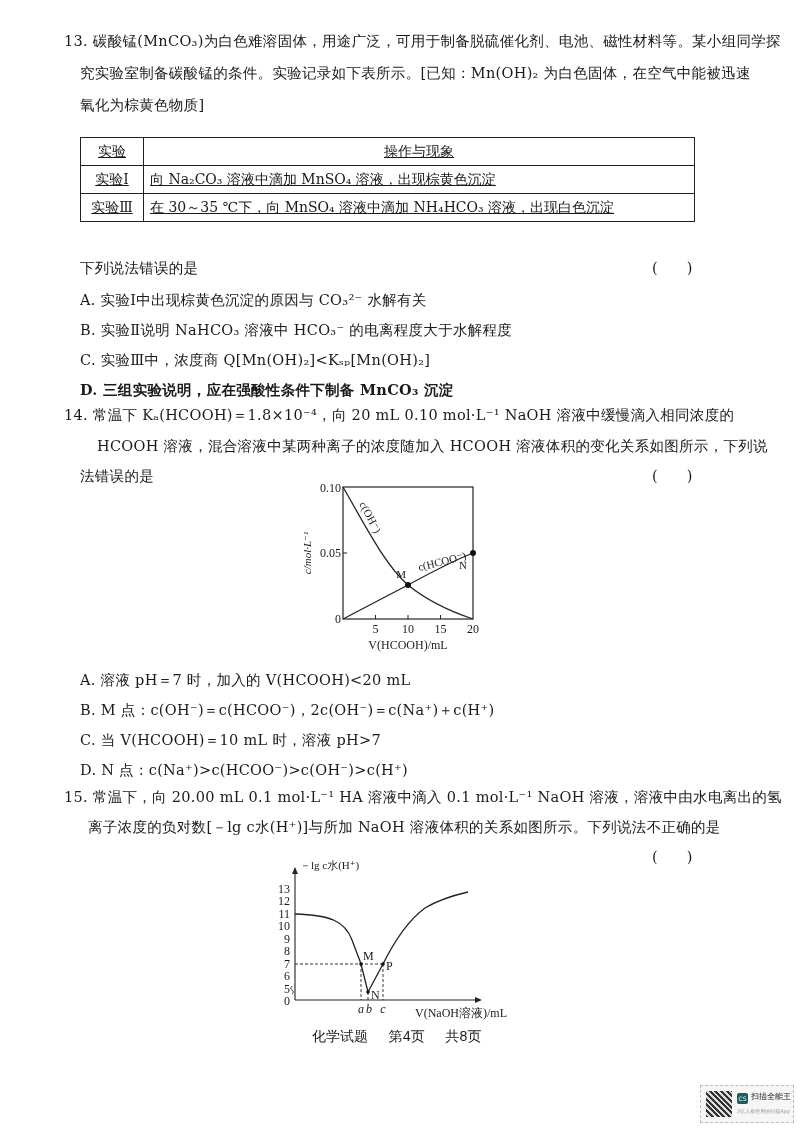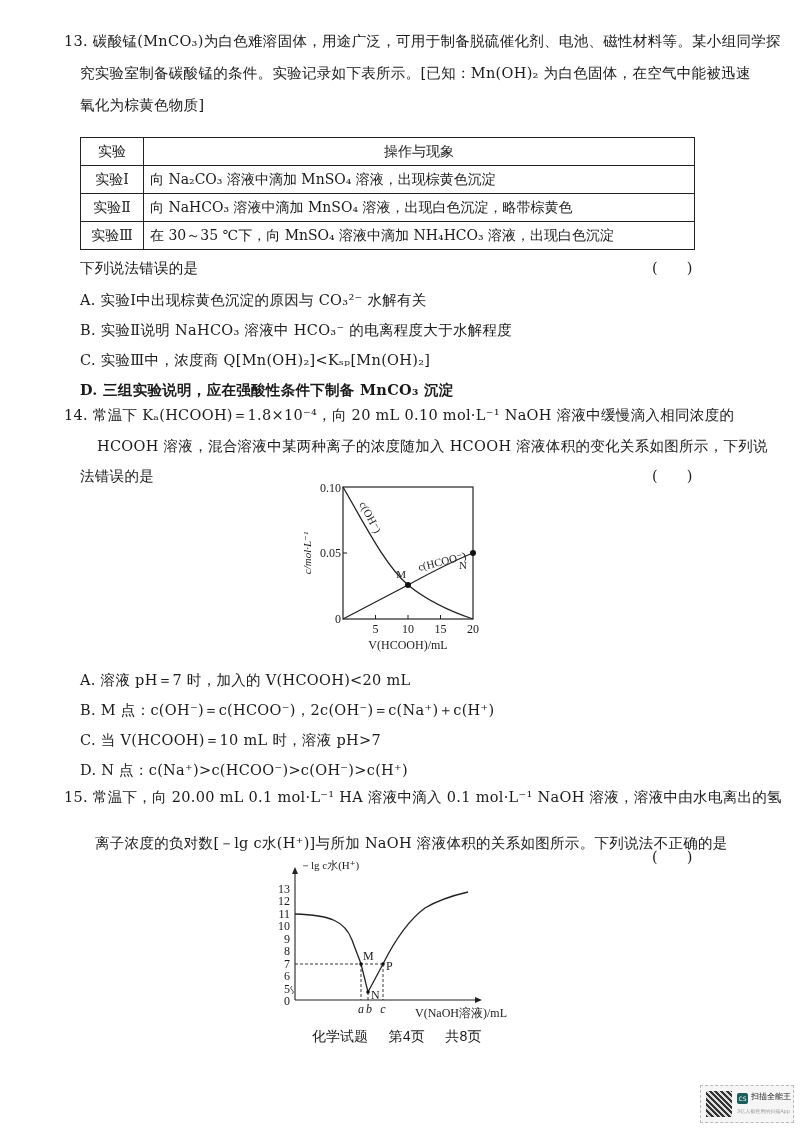--- a/index.html
+++ b/index.html
@@ -3,21 +3,21 @@
 <meta charset="utf-8">
 <style>
   html, body { margin:0; padding:0; }
   body {
     width:800px; height:1132px; background:#ffffff; position:relative; overflow:hidden;
     font-family:"DejaVu Serif","Liberation Serif",serif; color:#1a1a1a;
   }
   .line { position:absolute; font-size:14.5px; line-height:20px; white-space:nowrap; letter-spacing:0.3px; }
   .paren { position:absolute; font-size:14.5px; line-height:20px; }
   table.exp { position:absolute; left:80px; top:137px; width:615px; border-collapse:collapse; font-size:14px; }
-  table.exp td { border:1px solid #222; height:27px; padding:0 6px; white-space:nowrap; }
+  table.exp td { border:1px solid #222; height:27px; padding:0 6px; white-space:nowrap;text-decoration:underline; }
   table.exp td.c1 { width:50px; text-align:center; }
   table.exp tr.hdr td.c2 { text-align:center; }
   .chart { position:absolute; }
   .chart text { font-family:"Liberation Serif","DejaVu Serif",serif; fill:#1a1a1a; }
   .footer { position:absolute; left:312px; top:1028px; font-size:14px; font-family:Liberation Mono, monospace; word-spacing:12px; }
   .badge { position:absolute; left:700px; top:1085px; width:92px; height:36px; border:1px dashed #bbb; background:#f6f6f6; }
   .qr { position:absolute; left:5px; top:5px; width:26px; height:26px;
         background:repeating-linear-gradient(45deg,#333 0 2px,#ddd 2px 4px); }
   .cs { position:absolute; left:36px; top:7px; width:11px; height:11px; background:#1c5e5e; border-radius:2px; color:#fff; font-size:6px; text-align:center; line-height:11px; font-family:"DejaVu Sans",sans-serif; }
   .badge-title { position:absolute; left:50px; top:5px; font-size:8px; font-family:Liberation Serif, serif; color:#222; }
@@ -32,24 +32,20 @@
 
 <table class="exp">
   <tbody>
       <tr class="hdr">
     <td class="c1">实验</td>
     <td class="c2">操作与现象</td>
   </tr>
   <tr>
     <td class="c1">实验Ⅰ</td>
     <td>向 Na₂CO₃ 溶液中滴加 MnSO₄ 溶液，出现棕黄色沉淀</td>
-  </tr>
-  <tr>
-    <td class="c1">实验Ⅱ</td>
-    <td>向 NaHCO₃ 溶液中滴加 MnSO₄ 溶液，出现白色沉淀，略带棕黄色</td>
   </tr>
   <tr>
     <td class="c1">实验Ⅲ</td>
     <td>在 30～35 ℃下，向 MnSO₄ 溶液中滴加 NH₄HCO₃ 溶液，出现白色沉淀</td>
   </tr>
 </tbody>
   </table>
 
 <div class="line" style="left:80px;top:258px;">下列说法错误的是</div>
 <div class="paren" style="left:652px;top:258px;">(　　)</div>
@@ -87,21 +83,21 @@
   <text x="111" y="103" font-size="11" text-anchor="end">M</text>
   <text x="172" y="94" font-size="11" text-anchor="end">N</text>
 </svg>
 
 <div class="line" style="left:80px;top:670px;">A. 溶液 pH＝7 时，加入的 V(HCOOH)&lt;20 mL</div>
 <div class="line" style="left:80px;top:700px;">B. M 点：c(OH⁻)＝c(HCOO⁻)，2c(OH⁻)＝c(Na⁺)＋c(H⁺)</div>
 <div class="line" style="left:80px;top:730px;">C. 当 V(HCOOH)＝10 mL 时，溶液 pH&gt;7</div>
 <div class="line" style="left:80px;top:760px;">D. N 点：c(Na⁺)&gt;c(HCOO⁻)&gt;c(OH⁻)&gt;c(H⁺)</div>
 
 <div class="line" style="left:64px;top:787px;">15. 常温下，向 20.00 mL 0.1 mol·L⁻¹ HA 溶液中滴入 0.1 mol·L⁻¹ NaOH 溶液，溶液中由水电离出的氢</div>
-<div class="line" style="left:95px;top:817px;margin-top:16px;">离子浓度的负对数[－lg c水(H⁺)]与所加 NaOH 溶液体积的关系如图所示。下列说法不正确的是</div>
+<div class="line" style="left:88px;top:817px;">离子浓度的负对数[－lg c水(H⁺)]与所加 NaOH 溶液体积的关系如图所示。下列说法不正确的是</div>
 <div class="paren" style="left:652px;top:847px;">(　　)</div>
 
 <svg class="chart" style="left:270px;top:855px;" width="240" height="170" viewBox="0 0 240 170">
   <line x1="25" y1="145" x2="210" y2="145" stroke="#222" stroke-width="1.1"></line>
   <polygon points="212,145 205,142 205,148" fill="#222"></polygon>
   <line x1="25" y1="145" x2="25" y2="15" stroke="#222" stroke-width="1.1"></line>
   <polygon points="25,12 22,19 28,19" fill="#222"></polygon>
   <path d="M22,139 q3,-2 0,-4 q-3,-2 0,-4" fill="none" stroke="#222" stroke-width="0.8"></path>
   <text x="30" y="14" font-size="11">－lg c水(H⁺)</text>
   <text x="20" y="38" font-size="12" text-anchor="end">13</text>

